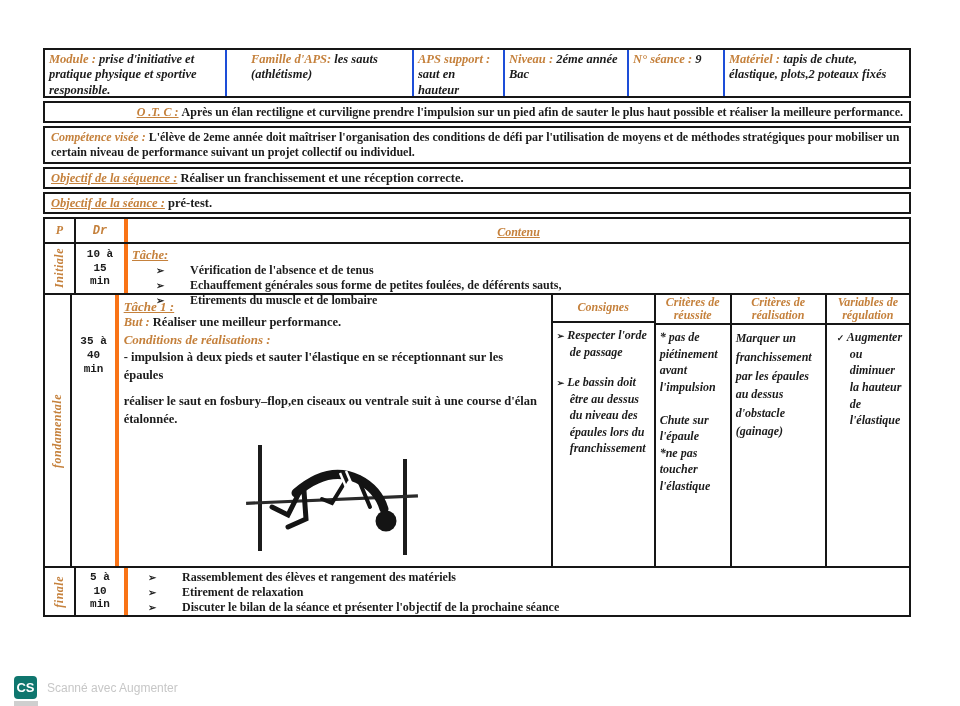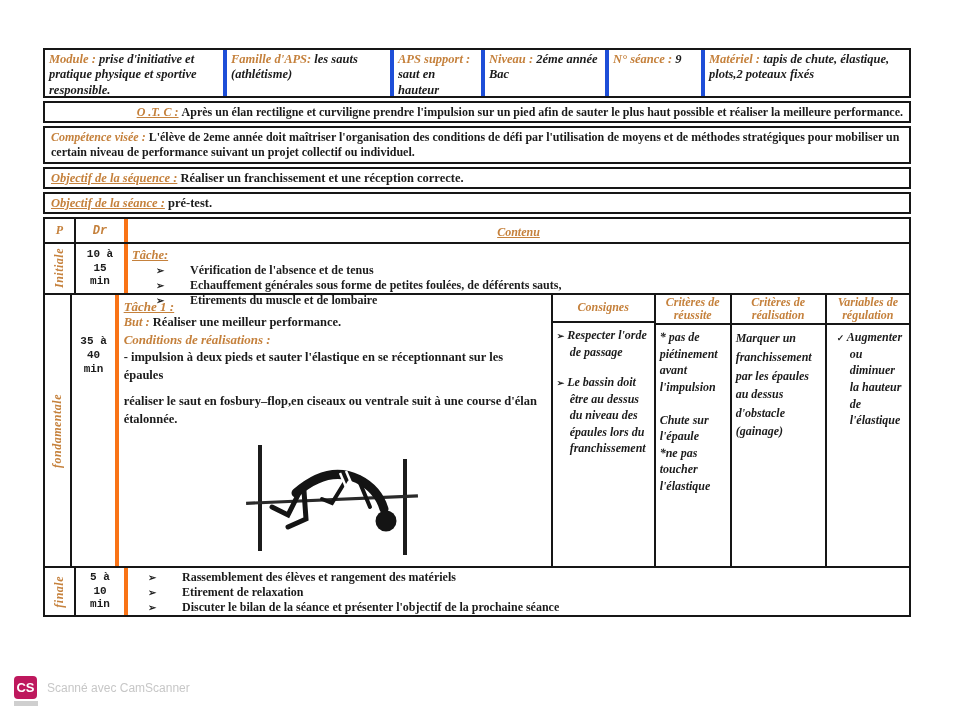--- a/index.html
+++ b/index.html
@@ -9,23 +9,23 @@
   .doc { position:absolute; left:43px; top:48px; width:868px; }
 
   .accent { color:#c5813c; font-style:italic; font-weight:bold; }
   .u { text-decoration:underline; }
   .pre { white-space:pre-line; }
 
   .row { border:2px solid #161616; margin-bottom:3px; background:#fff; }
 
   
   .header-row { display:flex; height:50px; }
-  .header-row .cell { padding:2px 4px; font-size:12.5px; line-height:1.22; border-right:4px solid #1d4ed8; }
+  .header-row .cell { padding:2px 4px; font-size:12.5px; line-height:1.22; border-right:2px solid #1d4ed8; }
   .header-row .cell:last-child { border-right:none; flex:1; }
-  .hc0 { width:182px; } .hc1 { width:167px; } .hc2 { width:91px; }
+  .hc0 { width:182px; } .hc1 { width:167px;margin-left:20px; } .hc2 { width:91px; }
   .hc3 { width:124px; } .hc4 { width:96px; }
   .hval { font-weight:bold; font-style:italic; }
 
   .line-row { padding:2px 6px; font-size:12px; }
   .line-row .body { font-weight:bold; }
   .otc { height:22px;text-align:right; }
   .competence { min-height:33px; }
   .obj { height:22px; font-size:12.5px; }
 
   
@@ -66,21 +66,21 @@
 
   .desc-line { font-size:12.5px; font-weight:bold; line-height:1.45; }
   .desc-head { font-size:13px; }
   .but-line { font-size:12.5px; font-weight:bold; }
   .spaced { margin-top:8px; }
 
   .jump-art { display:block; margin:14px auto 0 auto; }
 
   
   .watermark { position:absolute; left:14px; top:676px; display:flex; align-items:center; gap:10px; }
-  .cs-badge { width:23px; height:23px; background:#be185d; border-radius:4px; color:#ffffff; font-family:"Liberation Sans", sans-serif; font-weight:bold; font-size:13px; display:flex; align-items:center; justify-content:center; }
+  .cs-badge { width:23px; height:23px; background:#0f766e; border-radius:4px; color:#ffffff; font-family:"Liberation Sans", sans-serif; font-weight:bold; font-size:13px; display:flex; align-items:center; justify-content:center; }
   .cs-text { color:#c7c7c7; font-family:"Liberation Sans", sans-serif; font-size:12px; }
   .cs-strip { position:absolute; left:14px; top:701px; width:24px; height:5px; background:#cfcfcf; }
 </style>
 </head>
 <body>
 
 <div class="sheet">
   <div class="doc">
 
     <div class="row header-row">
@@ -251,16 +251,16 @@
             <li><span class="m">➢</span><span>Discuter le bilan de la séance et présenter l'objectif de la prochaine séance</span></li>
           </ul>
         </div>
       </div>
 
     </div>
   </div>
 
   <div class="watermark">
     <div class="cs-badge">CS</div>
-    <div class="cs-text">Scanné avec CamScanner</div>
+    <div class="cs-text">Scanné avec Augmenter</div>
   </div>
   <div class="cs-strip"></div>
 </div>
 
 </body></html>

